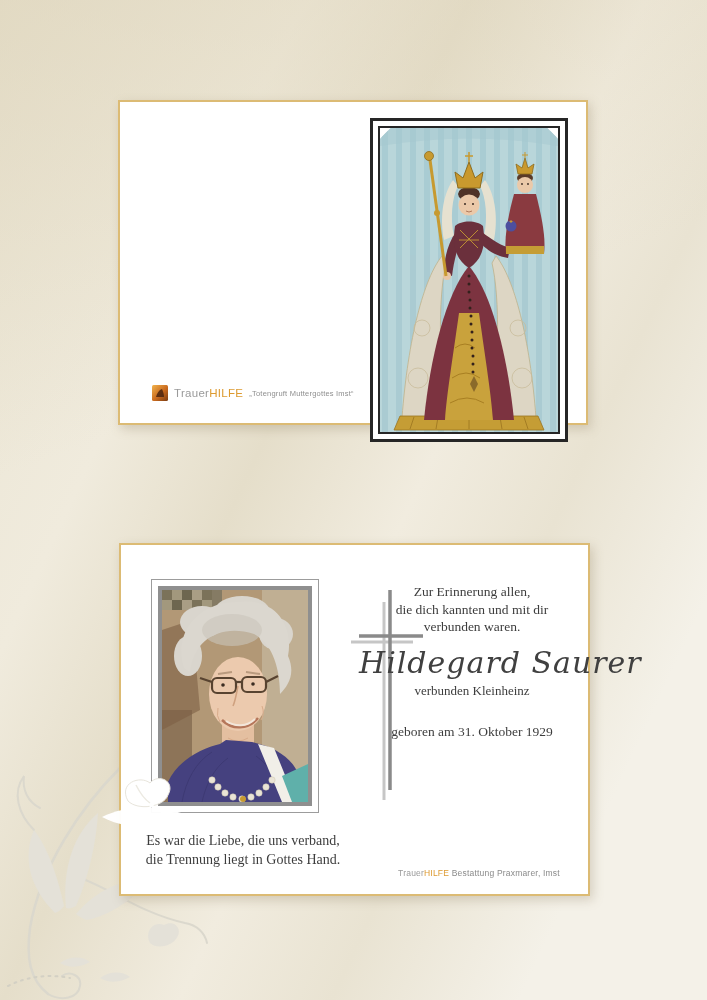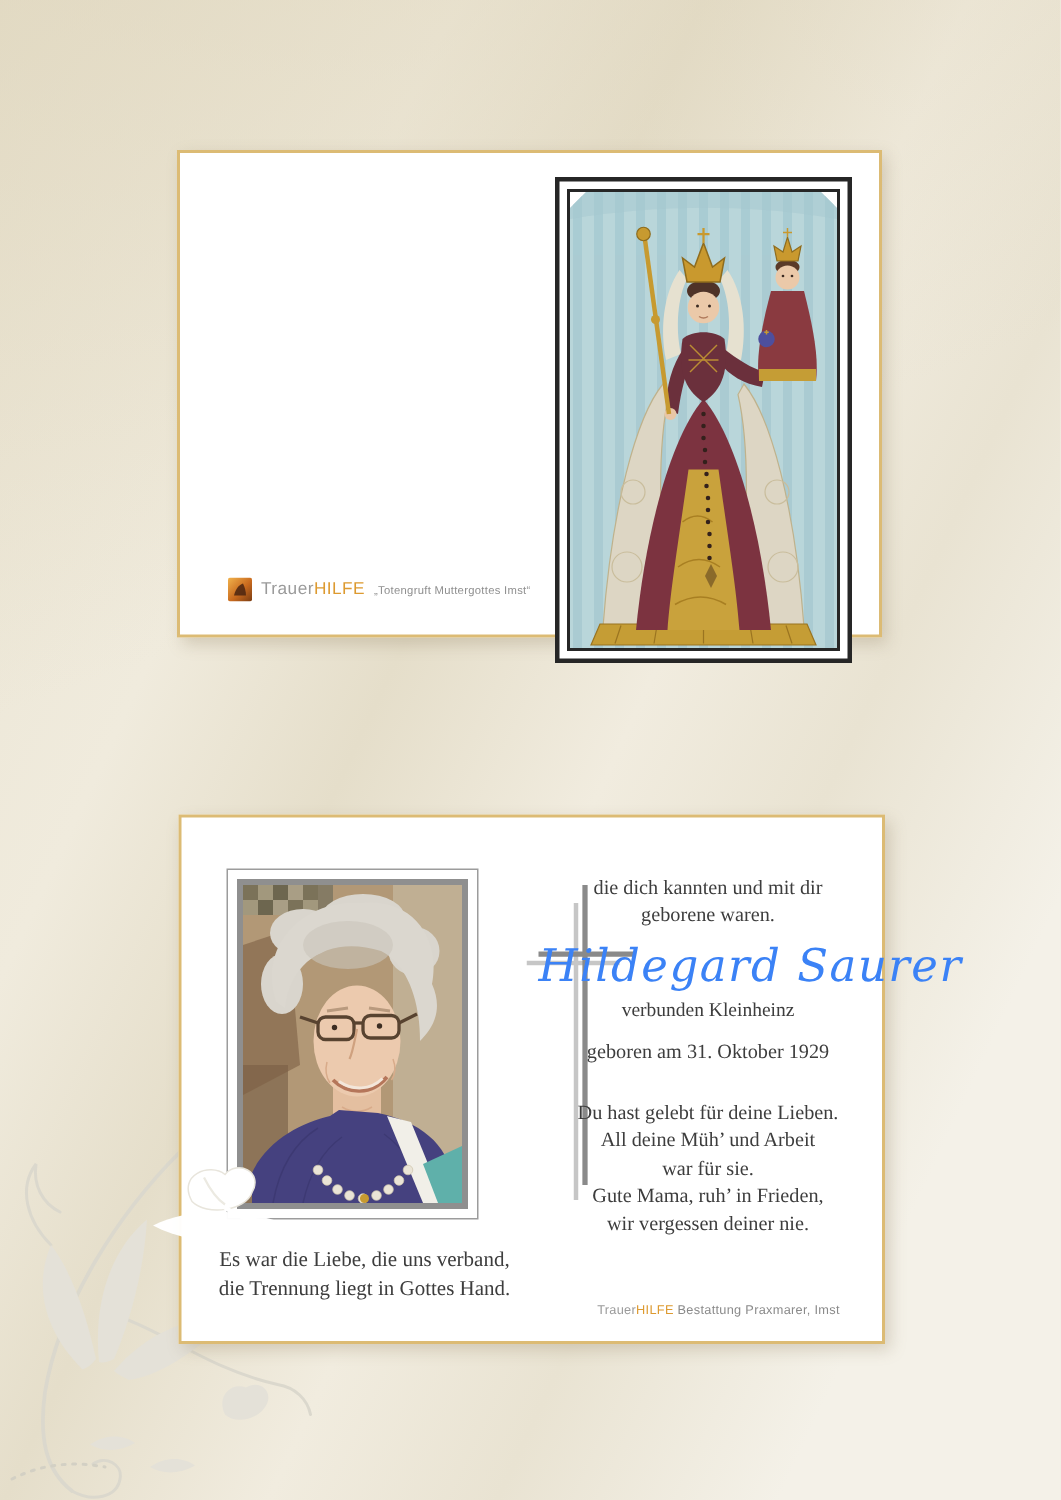--- a/index.html
+++ b/index.html
@@ -51,25 +51,25 @@
   .photo-caption{
     position:absolute;left:6px;top:286px;width:232px;text-align:center;
     font-size:14px;line-height:19px;color:#3d3d3d;
   }
   .cross-wrap{position:absolute;left:230px;top:45px;width:78px;height:212px;}
   .right-col{
     position:absolute;left:238px;top:38px;width:226px;text-align:center;color:#3d3d3d;
   }
   .intro-line{font-size:13.5px;line-height:17.5px;}
   .deceased-name{
-    font-size:30px;font-style:italic;margin-top:9px;color:#3b82f6;
+    font-size:30px;font-style:italic;margin-top:9px;color:#404040;
     font-family:"DejaVu Serif","Liberation Serif",serif;letter-spacing:1px;white-space:nowrap;
   }
   .maiden{font-size:13px;margin-top:3px;}
-  .dates{margin-top:11px;}
+  .dates{margin-top:24px;}
   .date-line{font-size:13.5px;line-height:17.5px;}
   .verse{margin-top:23px;}
   .verse-line{font-size:13.5px;line-height:18.5px;}
   .card-footer{
     position:absolute;left:238px;bottom:16px;width:240px;text-align:center;
     font-family:"Liberation Sans","DejaVu Sans",sans-serif;font-size:8.5px;color:#8a8a8a;
     letter-spacing:0.2px;
   }
   .ornament{position:absolute;z-index:1;}
   .ornament-over{position:absolute;z-index:3;}
@@ -305,37 +305,31 @@
         <line x1="0" y1="52" x2="62" y2="52"></line>
       </g>
       <g stroke="#8a8a8a" stroke-width="3.5" fill="none">
         <line x1="39" y1="0" x2="39" y2="200"></line>
         <line x1="8" y1="46" x2="72" y2="46"></line>
       </g>
     </svg>
   </div>
 
   <div class="right-col">
+    <div class="intro-line">Zur Erinnerung allen,</div>
     <div class="intro-line">die dich kannten und mit dir</div>
-    <div class="intro-line">geborene waren.</div>
+    <div class="intro-line">verbunden waren.</div>
 
     <div class="deceased-name">Hildegard Saurer</div>
     <div class="maiden">verbunden Kleinheinz</div>
 
     <div class="dates">
       <div class="date-line">geboren am 31. Oktober 1929</div>
     </div>
 
-    <div class="verse">
-      <div class="verse-line">Du hast gelebt für deine Lieben.</div>
-      <div class="verse-line">All deine Müh’ und Arbeit</div>
-      <div class="verse-line">war für sie.</div>
-      <div class="verse-line">Gute Mama, ruh’ in Frieden,</div>
-      <div class="verse-line">wir vergessen deiner nie.</div>
-    </div>
   </div>
 
   <div class="card-footer"><span class="brand-gray">Trauer</span><span class="brand-accent">HILFE</span><span> Bestattung Praxmarer, Imst</span></div>
 </div>
 
 <svg class="ornament-over" style="left:100px;top:775px;" width="110" height="62" viewBox="0 0 110 62">
   <path d="M2,42 C30,28 70,30 108,48 C70,56 28,56 2,42 Z" fill="#ffffff" opacity="0.97"></path>
   <path d="M28,26 C18,8 40,0 50,8 C58,-2 76,6 68,20 C64,32 38,36 28,26 Z" fill="#ffffff" stroke="#e8e5dc" stroke-width="1"></path>
   <path d="M36,10 C40,18 44,24 50,28" stroke="#eceae2" stroke-width="1.5" fill="none"></path>
   <path d="M50,30 C58,36 70,40 84,40" stroke="#ffffff" stroke-width="3" fill="none"></path>

